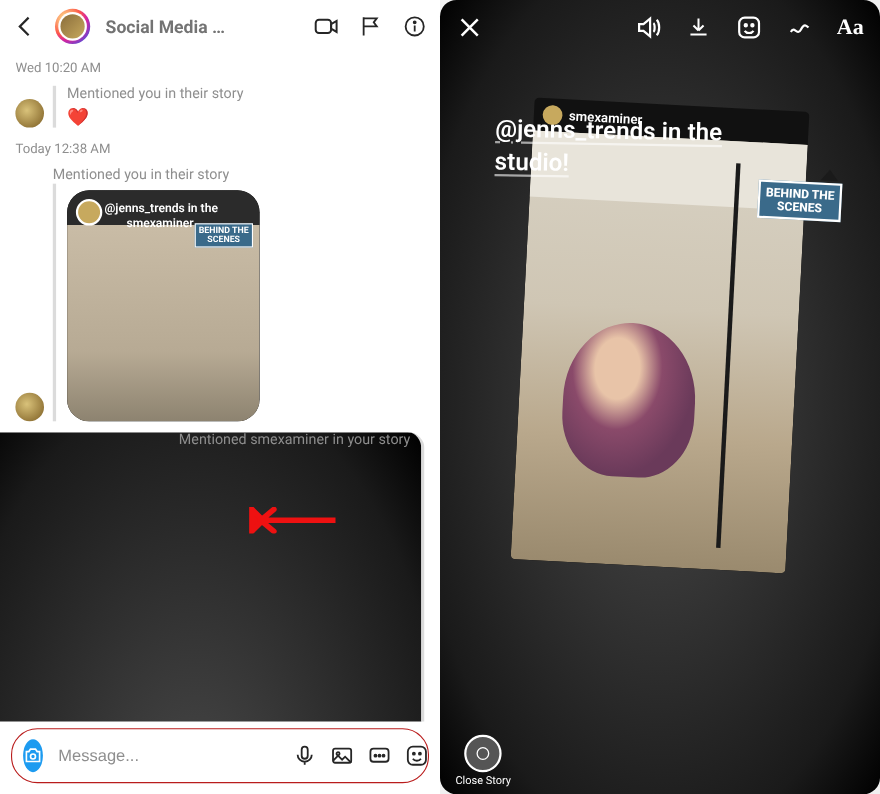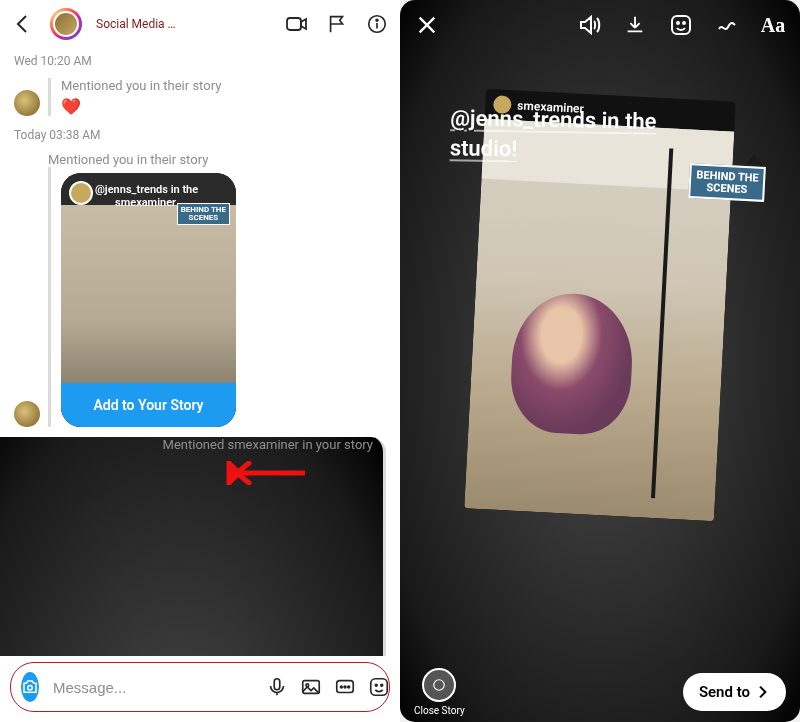--- a/index.html
+++ b/index.html
@@ -48,23 +48,23 @@
     border-radius: 50%;
     background: #fff;
     display:flex;align-items:center;justify-content:center;
   }
   .avatar-inner span{
     width:22px;height:22px;border-radius:50%;
     background: linear-gradient(135deg,#8a6d3b,#c7a95e);
     display:block;
   }
   .dm-title {
-    font-weight: 400;
-    font-size: 12px;
-    color: #7f1d1d;
+    font-weight: 700;
+    font-size: 16px;
+    color: #737373;
     flex: 0 0 auto;
   }
   .dm-header-spacer { flex:1; }
   .hicon {
     width: 26px; height: 26px; display:flex;align-items:center;justify-content:center;
     color:#262626;
   }
   .dm-body {
     flex: 1;
     overflow: hidden;
@@ -329,38 +329,37 @@
       <div class="timestamp">Wed 10:20 AM</div>
 
       <div class="msg-row">
         <div class="small-avatar"></div>
         <div class="mention-block">
           <div>Mentioned you in their story</div>
           <div class="heart">❤️</div>
         </div>
       </div>
 
-      <div class="timestamp">Today 03:38 AM</div>
+      <div class="timestamp">Today 12:38 AM</div>
 
       <div style="font-size:13px;color:#8e8e8e;margin-left:34px;">Mentioned you in their story</div>
 
       <div class="msg-row" style="align-items:flex-end;">
         <div class="small-avatar"></div>
         <div style="border-left:3px solid #dbdbdb;padding-left:10px;">
           <div class="story-card">
             <div class="story-card-img">
               <div class="story-card-label">
                 <span>@jenns_trends in the</span><br>
                 <span style="margin-left:20px;">smexaminer</span>
               </div>
               <div class="story-card-sticker">
                 <span>BEHIND THE</span><br><span>SCENES</span>
               </div>
             </div>
-            <div class="add-btn">Add to Your Story</div>
           </div>
         </div>
       </div>
 
       <div class="sent-block">
         <div class="mention-block right">Mentioned smexaminer in your story</div>
 
       </div>
     </div>
 
@@ -467,22 +466,16 @@
     <div class="story-bottom">
       <div class="share-opt">
         <div class="circ story">
            <svg viewBox="0 0 24 24" width="14" height="14" stroke="#fff" stroke-width="2" fill="none">
               <circle cx="12" cy="12" r="9"></circle>
             </svg>
         </div>
         <span>Close Story</span>
       </div>
       <div class="spacer"></div>
-      <div class="send-pill">
-        <span>Send to</span>
-        <svg viewBox="0 0 24 24" width="16" height="16" fill="none" stroke="#000" stroke-width="3">
-            <path d="M9 4l8 8-8 8"></path>
-          </svg>
-      </div>
     </div>
   </div>
 
 </div>
 
 </body></html>

